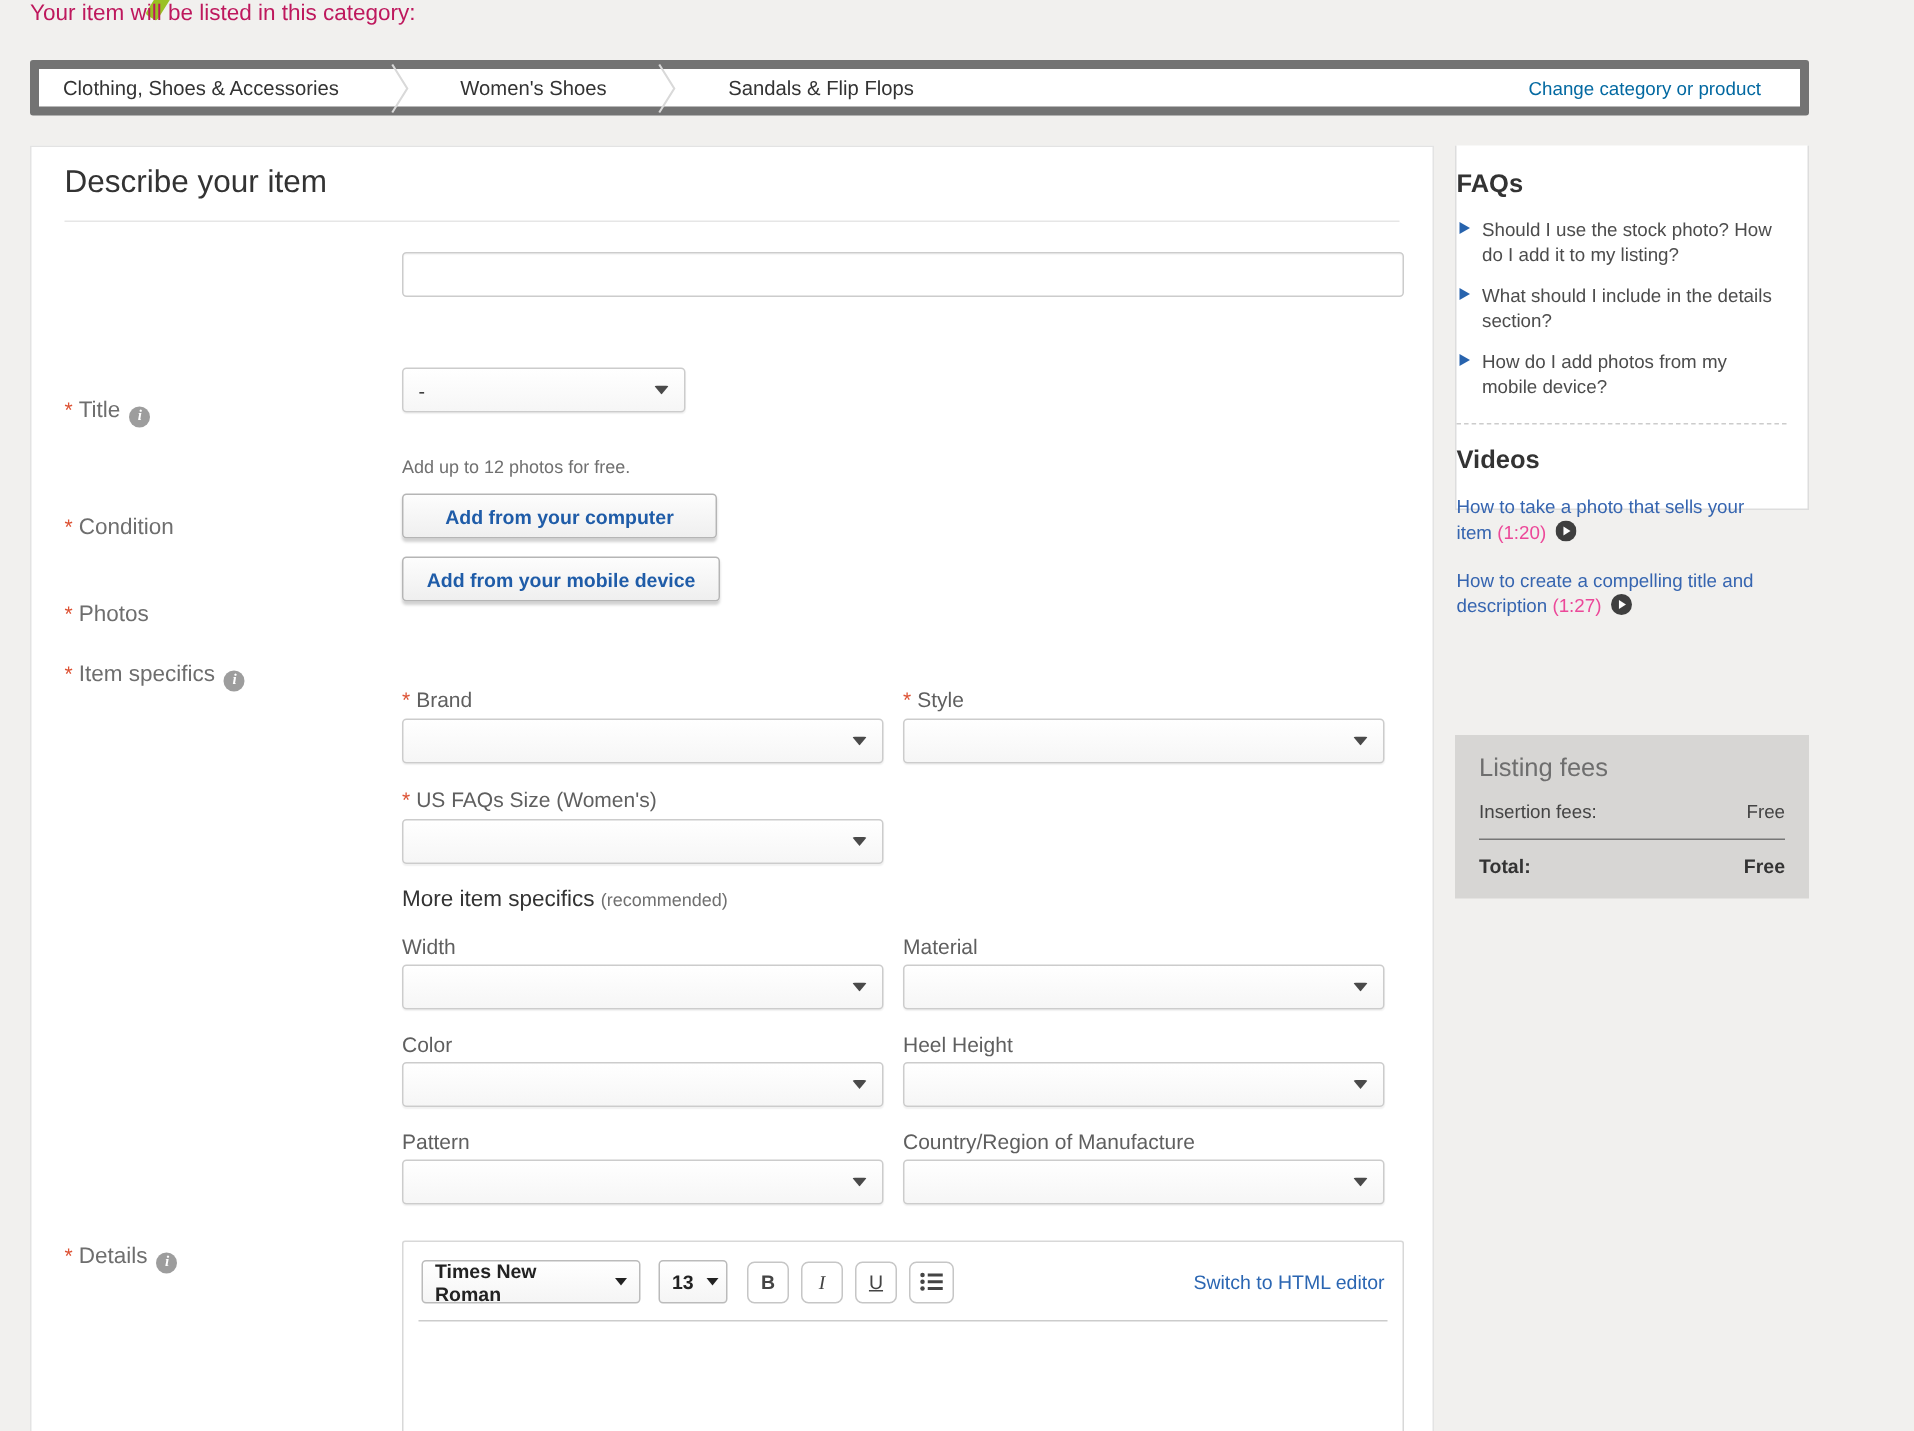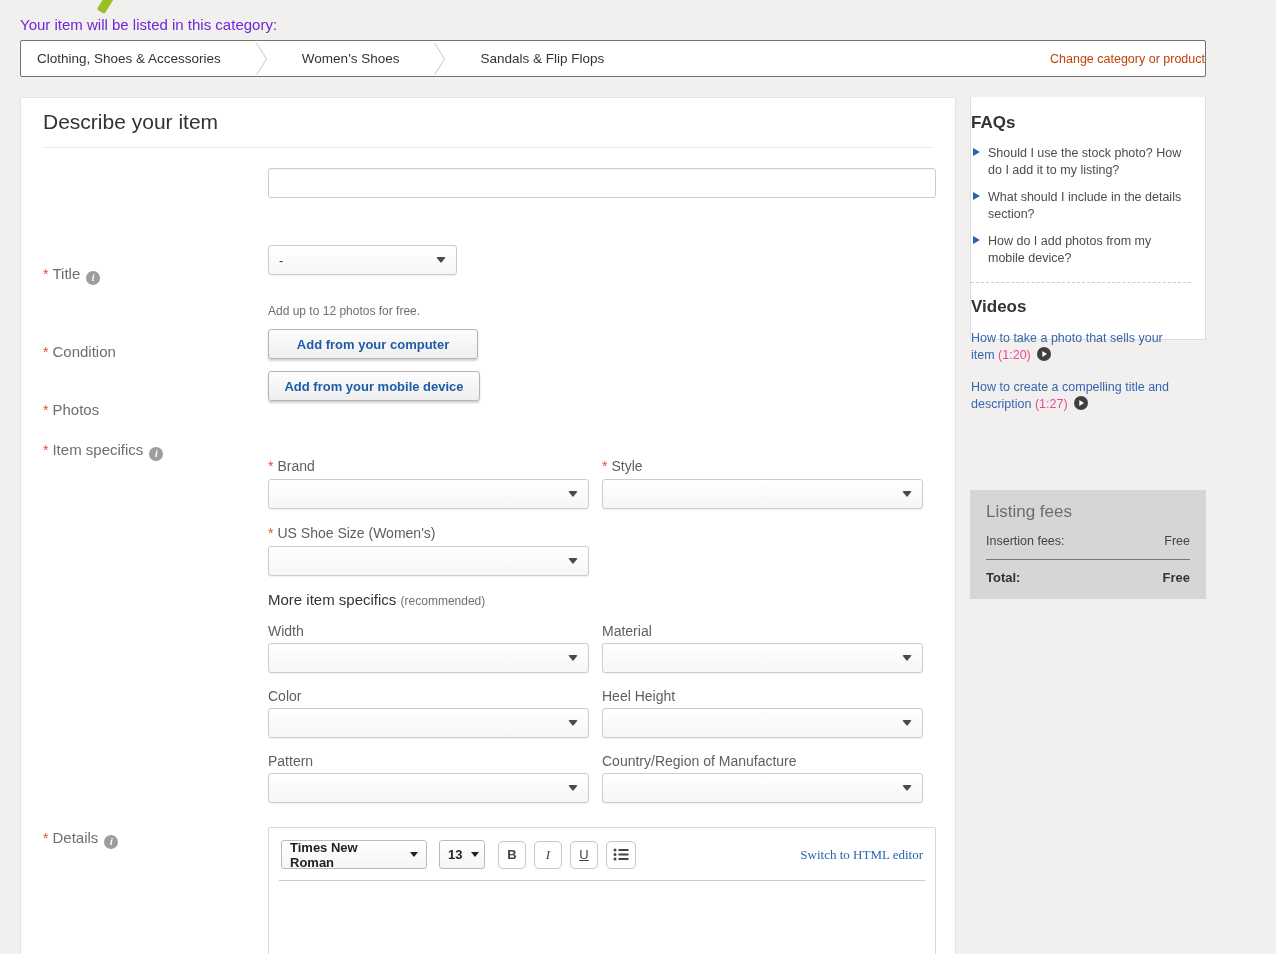--- a/index.html
+++ b/index.html
@@ -2,27 +2,27 @@
 <html><head>
 <meta charset="utf-8">
 <style>
   * { margin:0; padding:0; box-sizing:border-box; }
   html,body { width:1276px; height:954px; }
   body { font-family:"Liberation Sans", sans-serif; background:#f1f0ee; color:#333; }
   #stage { position:relative; width:1276px; height:954px; overflow:hidden; background:#f1f0ee; }
 
   
   .logo-swoosh { position:absolute; left:104px; top:-16px; width:9px; height:30px; background:#9ac123; transform:rotate(32deg); border-radius:2px; }
-  .category-note { position:absolute; left:20px; top:16px; font-size:15px; color:#6d28d9; }
-
-  .crumb-bar { position:absolute; left:20px; top:40px; width:1186px; height:37px; background:#fff; border:1px solid #737373; border-radius:2px; display:flex; align-items:center;gap:20px; }
+  .category-note { position:absolute; left:20px; top:0; font-size:15px; color:#be185d; }
+
+  .crumb-bar { position:absolute; left:20px; top:40px; width:1186px; height:37px; background:#fff; border:6px solid #737373; border-radius:2px; display:flex; align-items:center;gap:20px; }
   .crumb { font-size:13.5px; color:#333; padding:0 14px; white-space:nowrap; }
   .crumb:first-child { padding-left:16px; }
   .crumb-sep { flex:0 0 auto; }
-  .change-link { margin-left:auto; font-size:12.5px; color:#c2410c; text-decoration:none; cursor:pointer; }
+  .change-link { margin-left:auto; margin-right:26px; font-size:12.5px; color:#0369a1; text-decoration:none; cursor:pointer; }
 
   
   .main-panel { position:absolute; left:20px; top:97px; width:936px; height:860px; background:#fff; border:1px solid #e3e3e3; }
   .panel-head { margin:0 22px; padding:12px 0 13px 0; border-bottom:1px solid #e6e6e6; font-size:21px; color:#333; }
 
   .req { color:#dd5234; margin-right:4px; font-size:14px; }
   .flabel { position:absolute; font-size:15px; color:#6e6e6e; }
   .sublabel { position:absolute; font-size:14px; color:#5f5f5f; }
   .info-icon { display:inline-block; width:14px; height:14px; margin-left:6px; background:#9d9d9d; border-radius:50%; color:#fff; font:italic bold 10px "Liberation Serif", serif; text-align:center; line-height:14px; vertical-align:-2px; }
 
@@ -43,21 +43,21 @@
   .ed-toolbar { display:flex; align-items:center; padding:12px 12px 11px 12px; }
   .ed-select { height:29px; background:linear-gradient(#fff,#f5f5f5); border:1px solid #bbb; border-radius:3px; display:flex; align-items:center; padding:0 8px; font-size:13px; color:#222; cursor:pointer;font-weight:bold; }
   .ed-select .sel-arrow { width:0; height:0; border-left:4px solid transparent; border-right:4px solid transparent; border-top:5px solid #222; margin-left:9px; }
   .ed-font { width:146px; margin-right:12px; }
   .ed-size { width:46px; margin-right:13px; }
   .ed-btn { width:28px; height:28px; background:#fff; border:1px solid #c6c6c6; border-radius:5px; margin-right:8px; font-size:13px; color:#444; display:flex; align-items:center; justify-content:center; cursor:pointer; }
   .ed-btn.b { font-weight:bold; }
   .ed-btn.i { font-style:italic; font-family:"Liberation Serif", serif; }
   .ed-btn.u { text-decoration:underline; }
   .ed-btn.list { width:30px; }
-  .switch-link { margin-left:auto; font-size:13px; color:#2b66b2; text-decoration:none; cursor:pointer;font-family:Liberation Serif, serif; }
+  .switch-link { margin-left:auto; font-size:13px; color:#2b66b2; text-decoration:none; cursor:pointer; }
   .ed-divider { border-top:1px solid #ccc; margin:0 10px; }
 
   
   .help-panel { position:absolute; left:970px; top:97px; width:236px; }
   .help-head { height:40px; background:#757575; color:#fff; font-size:15px; font-weight:bold; display:flex; align-items:center; padding-left:14px; }
   .help-body { background:#fff; border:1px solid #ddd; border-top:none; padding:14px 14px 18px 0; height:243px; }
   .faq-title { font-size:17px; font-weight:bold; color:#333; margin:2px 0 12px 0; }
   .faq-item { display:flex; margin-bottom:11px; cursor:pointer; }
   .faq-arrow { flex:0 0 auto; width:0; height:0; border-left:7px solid #2763ad; border-top:4.5px solid transparent; border-bottom:4.5px solid transparent; margin:3px 8px 0 2px; }
   .faq-text { font-size:12.5px; color:#4c4c4c; line-height:1.32; }
@@ -129,21 +129,21 @@
       </div>
 
     <div class="sublabel" style="left:581px; top:360px;">
       <span class="req">*</span><span>Style</span>
     </div>
     <div class="dropdown" style="left:581px; top:381px; width:321px;">
         <span class="dd-arrow"></span>
       </div>
 
     <div class="sublabel" style="left:247px; top:427px;">
-      <span class="req">*</span><span>US Shoe Size (Women's)</span>
+      <span class="req">*</span><span>US FAQs Size (Women's)</span>
     </div>
     <div class="dropdown" style="left:247px; top:448px; width:321px;">
         <span class="dd-arrow"></span>
       </div>
 
     <div class="more-spec" style="left:247px; top:493px;">
       <span>More item specifics</span> <span class="rec">(recommended)</span>
     </div>
 
     <div class="sublabel" style="left:247px; top:525px;">Width</div>

